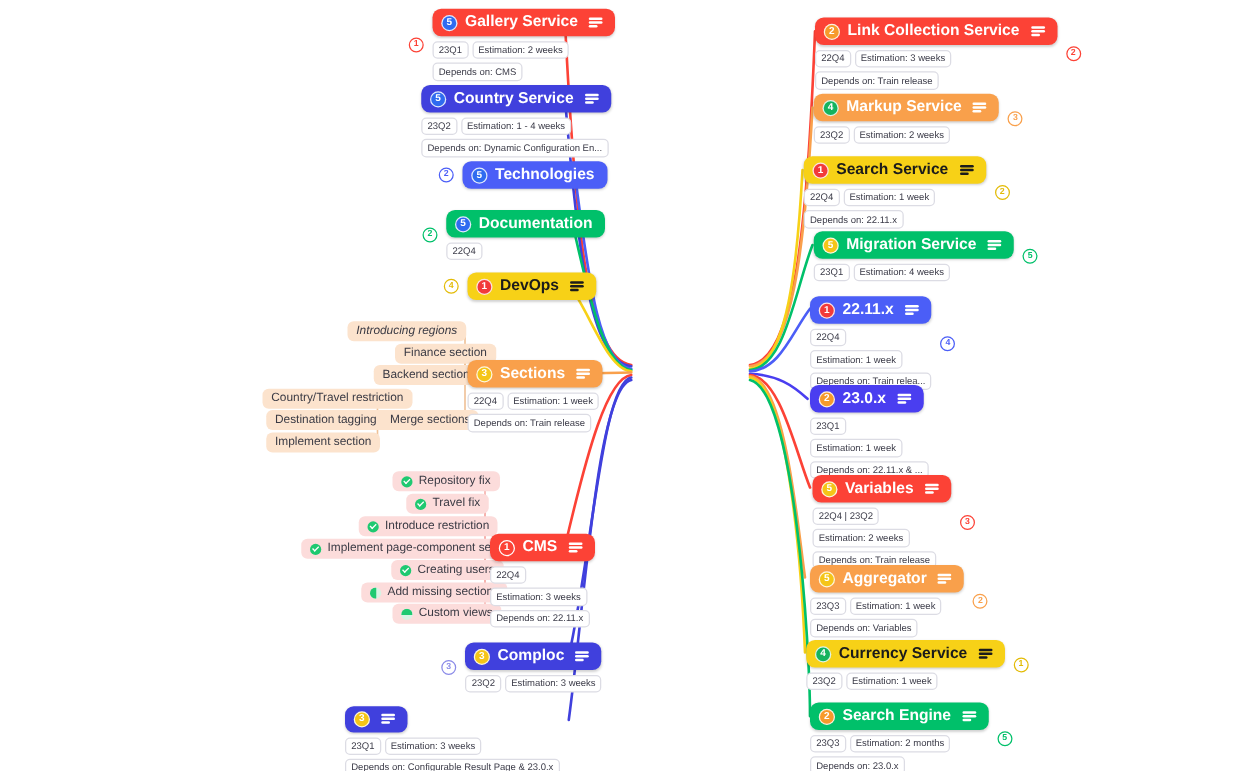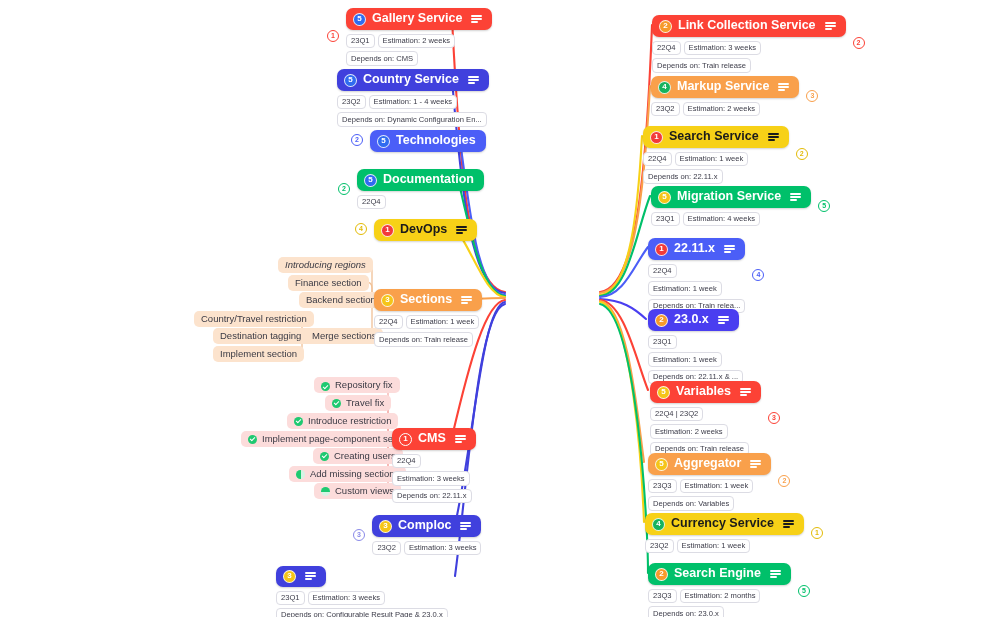--- a/index.html
+++ b/index.html
@@ -470,42 +470,42 @@
         <span class="chip">23Q3</span>
         <span class="chip">Estimation: 2 months</span>
       </div>
       <span class="chip">Depends on: 23.0.x</span>
     </div>
   </div>
 
   <div class="sub orange" style="left:278px; top:257px;font-style:italic;">
     <span>Introducing regions</span>
   </div>
-  <div class="sub orange" style="left:288px; top:275px;justify-content:flex-end;">
+  <div class="sub orange" style="left:316px; top:275px;justify-content:flex-end;">
     <span>Finance section</span>
   </div>
   <div class="sub orange" style="left:299px; top:292px;">
     <span>Backend section</span>
   </div>
   <div class="sub orange" style="left:291px; top:328px;">
     <span class="dot q"></span>
     <span>Merge sections</span>
   </div>
 
-  <div class="sub orange" style="left:194px; top:311px;">
+  <div class="sub orange" style="left:210px; top:311px;">
     <span>Country/Travel restriction</span>
   </div>
   <div class="sub orange" style="left:213px; top:328px;">
     <span>Destination tagging</span>
   </div>
   <div class="sub orange" style="left:213px; top:346px;">
     <span>Implement section</span>
   </div>
 
-  <div class="sub pink" style="left:314px; top:377px;align-items:flex-end;">
+  <div class="sub pink" style="left:314px; top:377px;">
     <span class="dot done"></span>
     <span>Repository fix</span>
   </div>
   <div class="sub pink" style="left:325px; top:395px;">
     <span class="dot done"></span>
     <span>Travel fix</span>
   </div>
   <div class="sub pink" style="left:287px; top:413px;">
     <span class="dot done"></span>
     <span>Introduce restriction</span>

